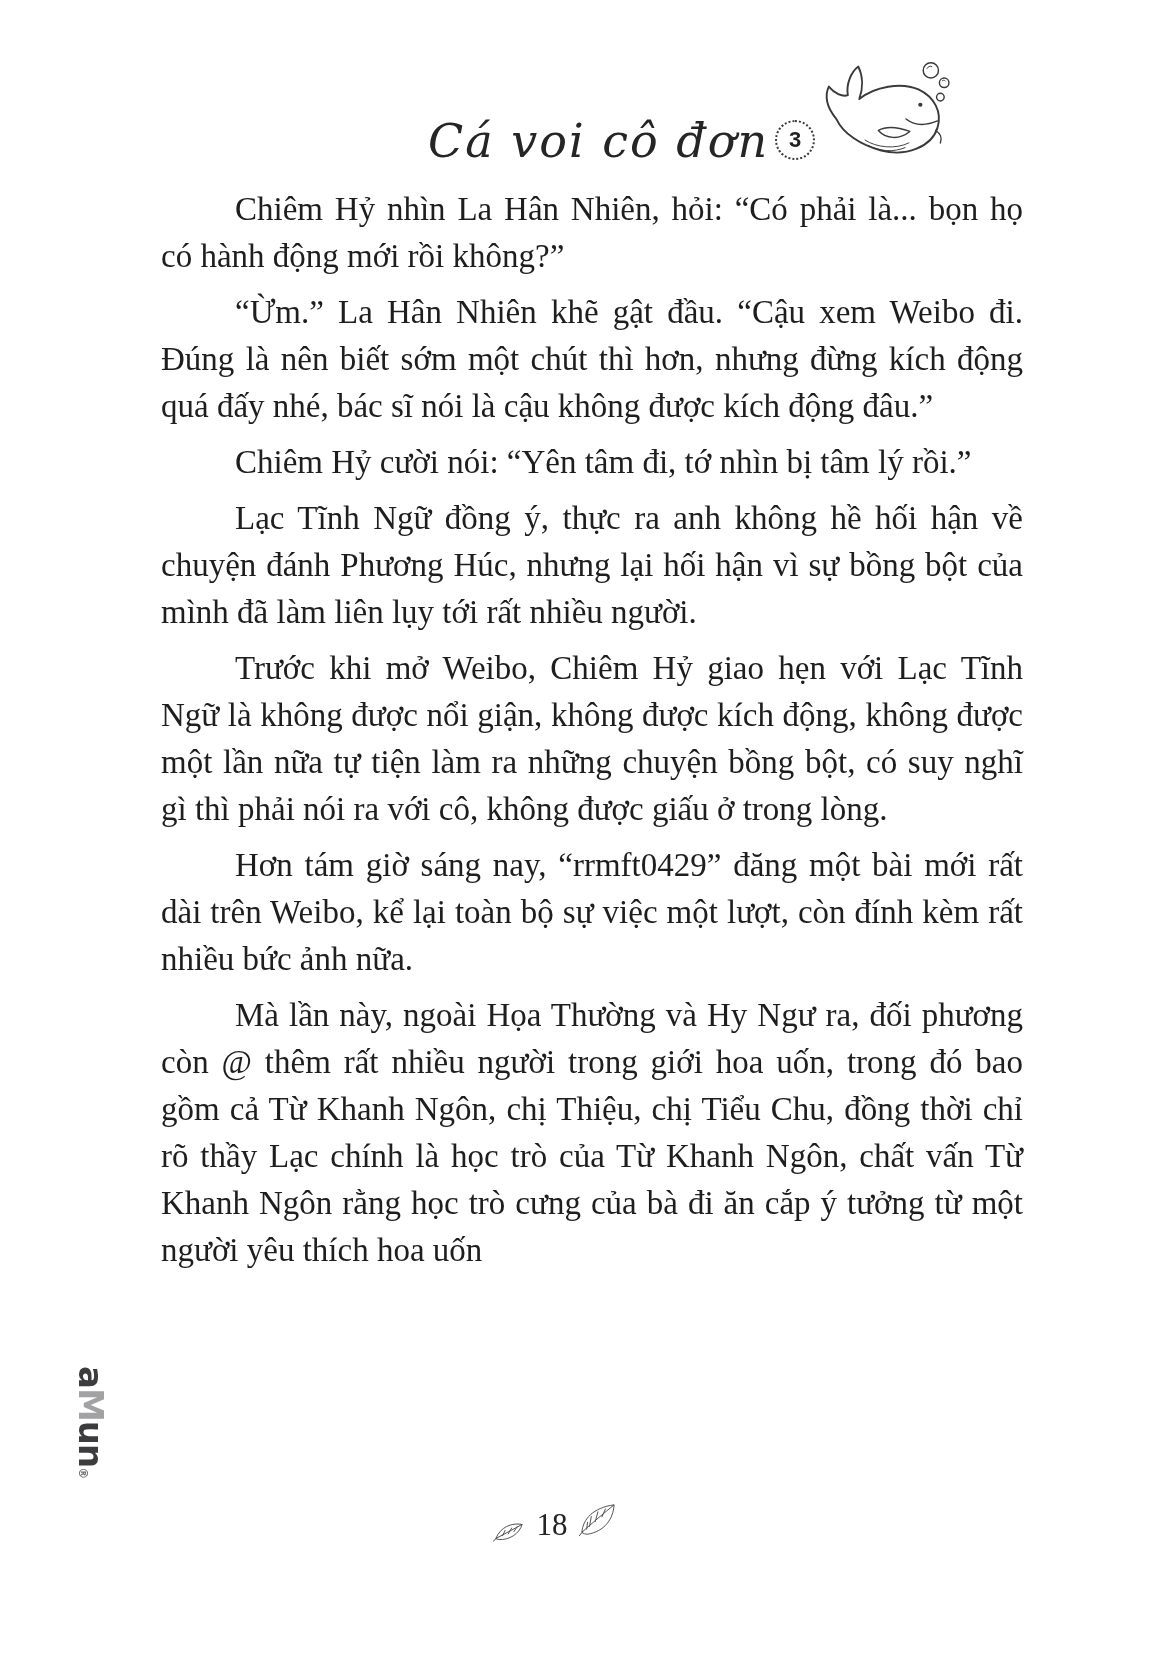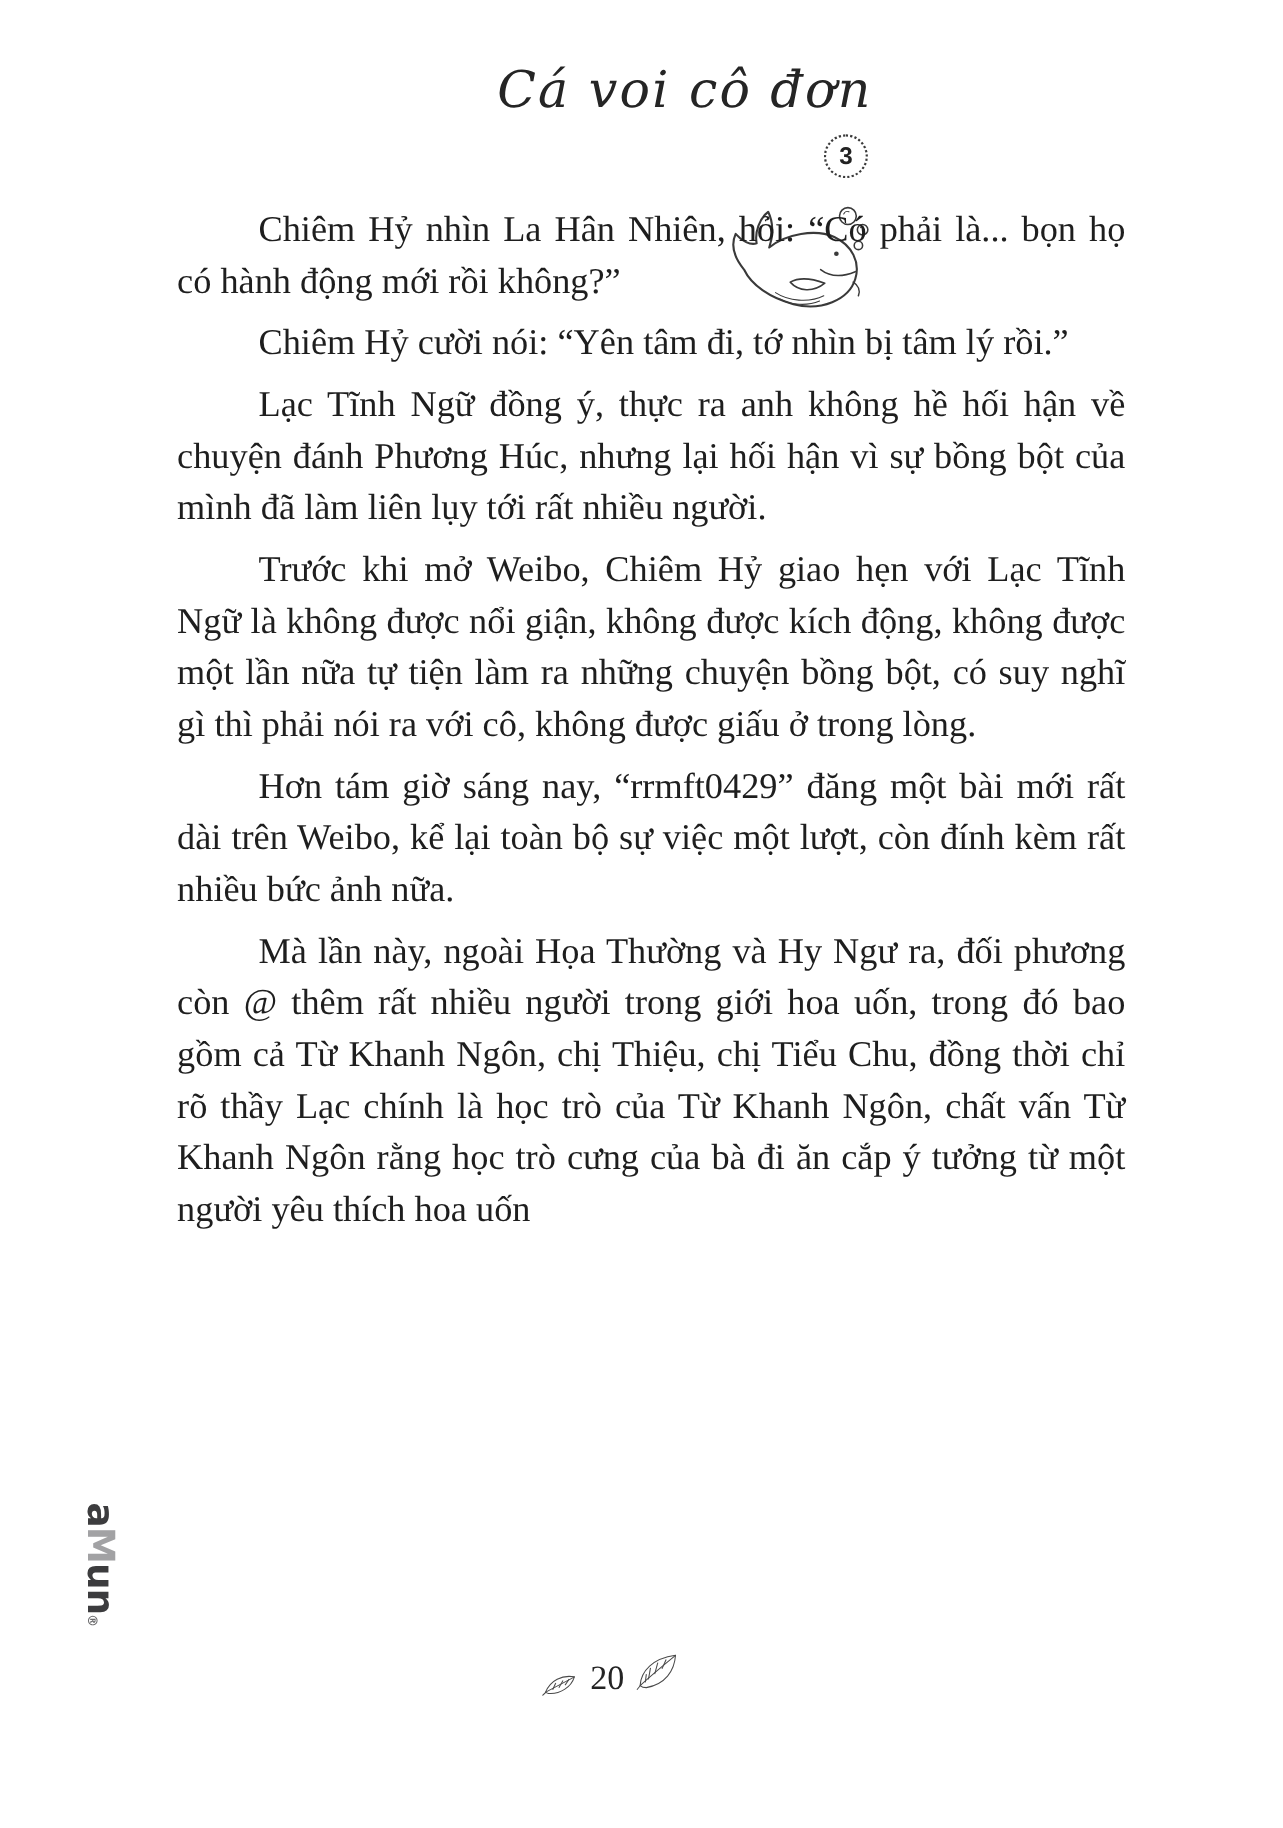--- a/index.html
+++ b/index.html
@@ -15,25 +15,24 @@
   
   .header {
     position: absolute;
     top: 58px;
     left: 0;
     width: 100%;
     height: 130px;
   }
   .header-inner {
     position: absolute;
-    left: 452px;
+    left: 428px;
     top: 0;
     display: flex;
     align-items: flex-end;
-    flex-direction: column;
   }
   .book-title {
     font-family: "DejaVu Serif", serif;
     font-style: italic;
     font-size: 46px;
     letter-spacing: 2px;
     color: #252525;
     line-height: 1;
     padding-bottom: 18px;
   }
@@ -146,20 +145,21 @@
           <circle cx="131" cy="26" r="5" stroke-width="1.5"></circle>
           <path d="M 129 24 C 130 23, 131 23, 132 24" stroke-width="1"></path>
           <circle cx="127" cy="41" r="4" stroke-width="1.5"></circle>
         </svg>
       </span>
     </div>
   </div>
 
   <main class="content">
     <p>Chiêm Hỷ nhìn La Hân Nhiên, hỏi: “Có phải là... bọn họ có hành động mới rồi không?”</p>
+    <p>“Ừm.” La Hân Nhiên khẽ gật đầu. “Cậu xem Weibo đi. Đúng là nên biết sớm một chút thì hơn, nhưng đừng kích động quá đấy nhé, bác sĩ nói là cậu không được kích động đâu.”</p>
     <p>Chiêm Hỷ cười nói: “Yên tâm đi, tớ nhìn bị tâm lý rồi.”</p>
     <p>Lạc Tĩnh Ngữ đồng ý, thực ra anh không hề hối hận về chuyện đánh Phương Húc, nhưng lại hối hận vì sự bồng bột của mình đã làm liên lụy tới rất nhiều người.</p>
     <p>Trước khi mở Weibo, Chiêm Hỷ giao hẹn với Lạc Tĩnh Ngữ là không được nổi giận, không được kích động, không được một lần nữa tự tiện làm ra những chuyện bồng bột, có suy nghĩ gì thì phải nói ra với cô, không được giấu ở trong lòng.</p>
     <p>Hơn tám giờ sáng nay, “rrmft0429” đăng một bài mới rất dài trên Weibo, kể lại toàn bộ sự việc một lượt, còn đính kèm rất nhiều bức ảnh nữa.</p>
     <p>Mà lần này, ngoài Họa Thường và Hy Ngư ra, đối phương còn @ thêm rất nhiều người trong giới hoa uốn, trong đó bao gồm cả Từ Khanh Ngôn, chị Thiệu, chị Tiểu Chu, đồng thời chỉ rõ thầy Lạc chính là học trò của Từ Khanh Ngôn, chất vấn Từ Khanh Ngôn rằng học trò cưng của bà đi ăn cắp ý tưởng từ một người yêu thích hoa uốn</p>
   </main>
 
   <div class="logo">
     <div class="logo-inner"><span class="logo-dark">a</span><span class="logo-gray">M</span><span class="logo-dark">un</span><span class="logo-reg">®</span></div>
   </div>
@@ -168,21 +168,21 @@
     <span class="leaf-left">
       <svg width="32" height="26" viewBox="0 0 34 26" fill="none" stroke="#4a4a4a" stroke-width="1">
         <path d="M3 21 C 8 9, 19 4, 31 6 C 28 16, 17 23, 6 22 C 4.5 21.7, 3.5 21.3, 3 21 Z"></path>
         <path d="M3 21 C 12 16, 22 11, 31 6"></path>
         <path d="M10 18.5 L 13 12"></path>
           <path d="M16 16.5 L 20 9.5"></path>
           <path d="M22 14 L 26 8"></path>
         <path d="M0 24 L 4 20.5"></path>
       </svg>
     </span>
-    <span class="page-number">20</span>
+    <span class="page-number">18</span>
     <span class="leaf-right">
       <svg width="40" height="36" viewBox="0 0 42 38" fill="none" stroke="#4a4a4a" stroke-width="1">
         <path d="M4 32 C 5 18, 16 6, 38 3 C 37 18, 28 31, 10 34 C 7.5 34, 5.5 33.3, 4 32 Z"></path>
         <path d="M4 32 C 15 22, 27 12, 38 3"></path>
         <path d="M12 26 L 14 15"></path>
           <path d="M18 21 L 21 10"></path>
           <path d="M25 16 L 29 7"></path>
         <path d="M9 29 L 10 21"></path>
         <path d="M1 36 L 5 31"></path>
       </svg>

